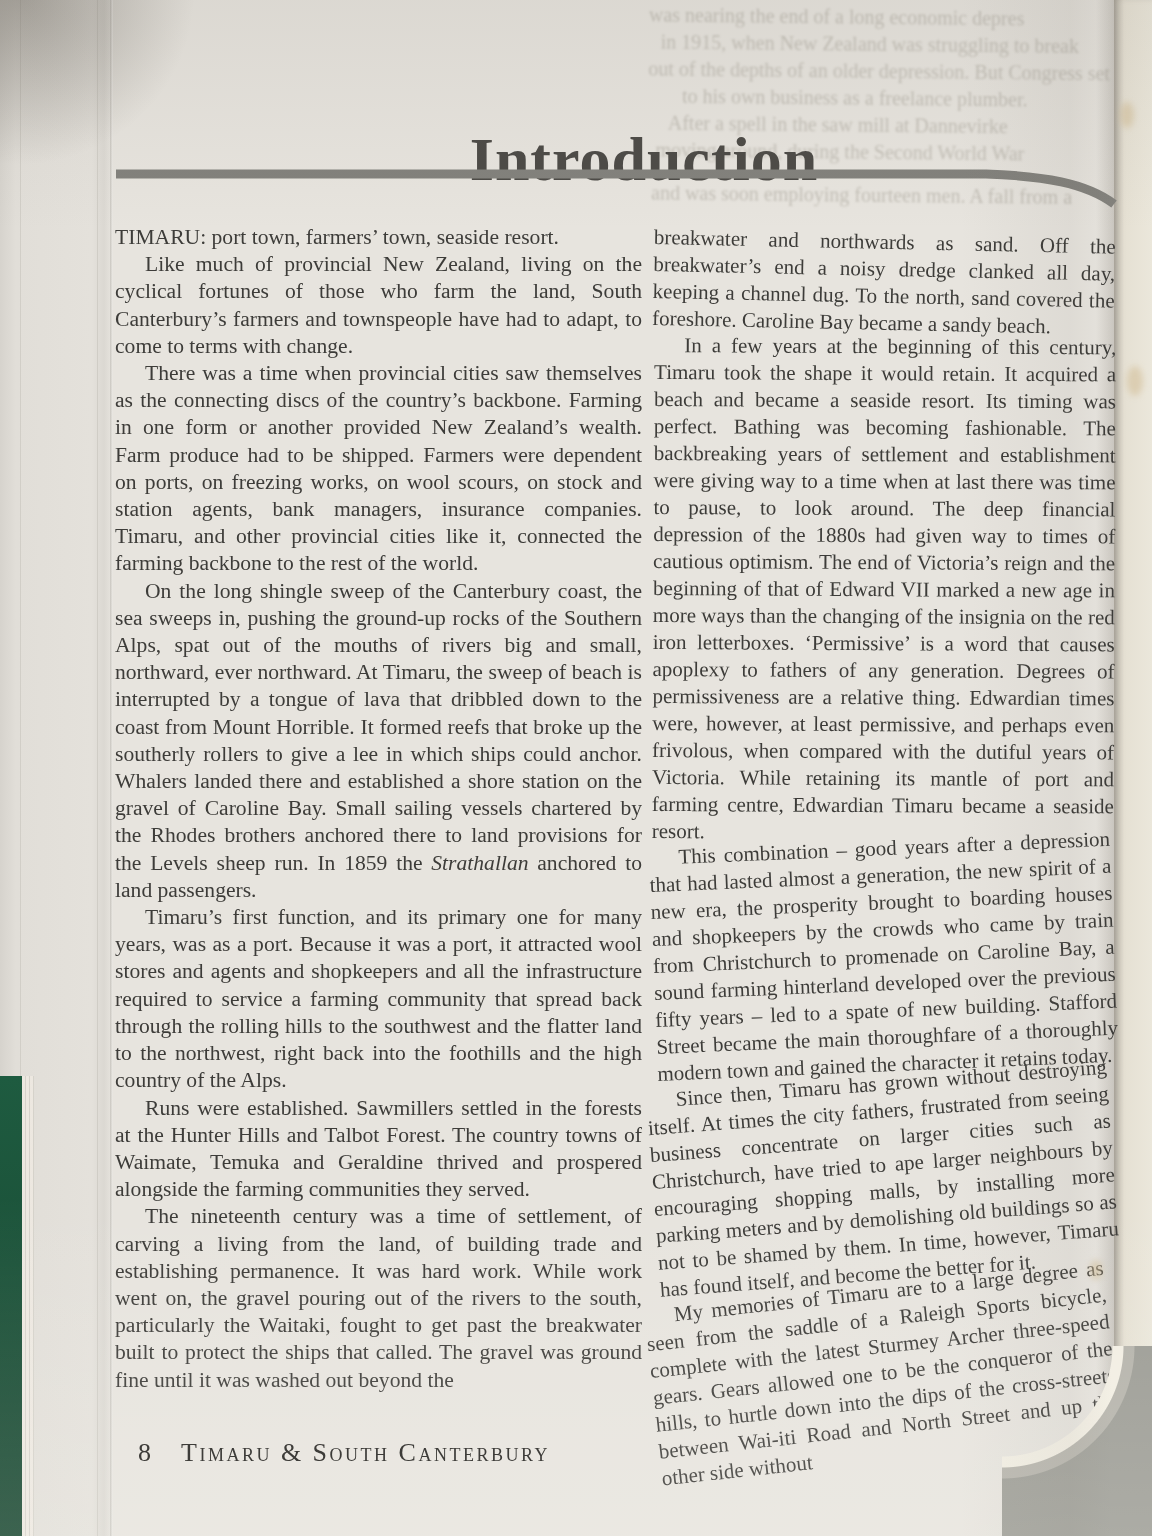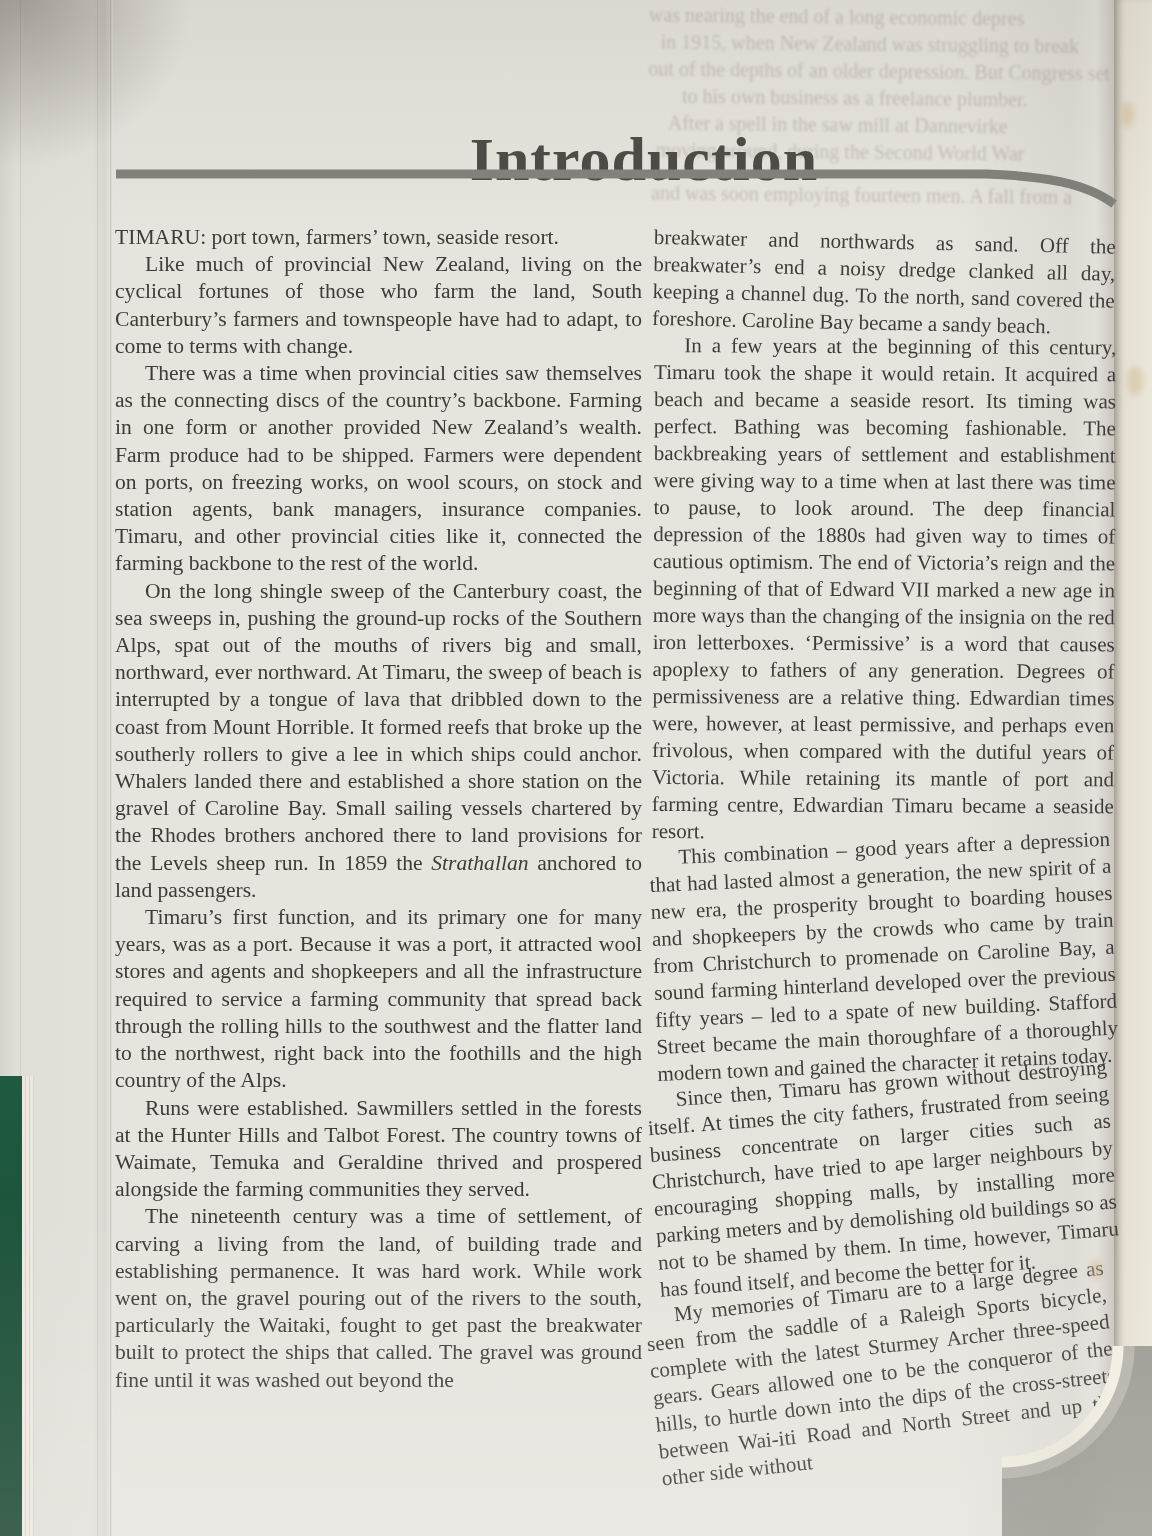--- a/index.html
+++ b/index.html
@@ -151,14 +151,17 @@
 
   <div class="stain s1"></div>
   <div class="stain s2"></div>
   <div class="stain s3"></div>
 
   <div class="corner-br"></div>
   <div class="shade-top"></div>
   <div class="shade-gutter"></div>
   <div class="brighten-bottom"></div>
 
+  <div class="footer">
+    <span class="num">8</span><span class="rf">Timaru &amp; South Canterbury</span>
+  </div>
 
 </div>
 
 </body></html>

